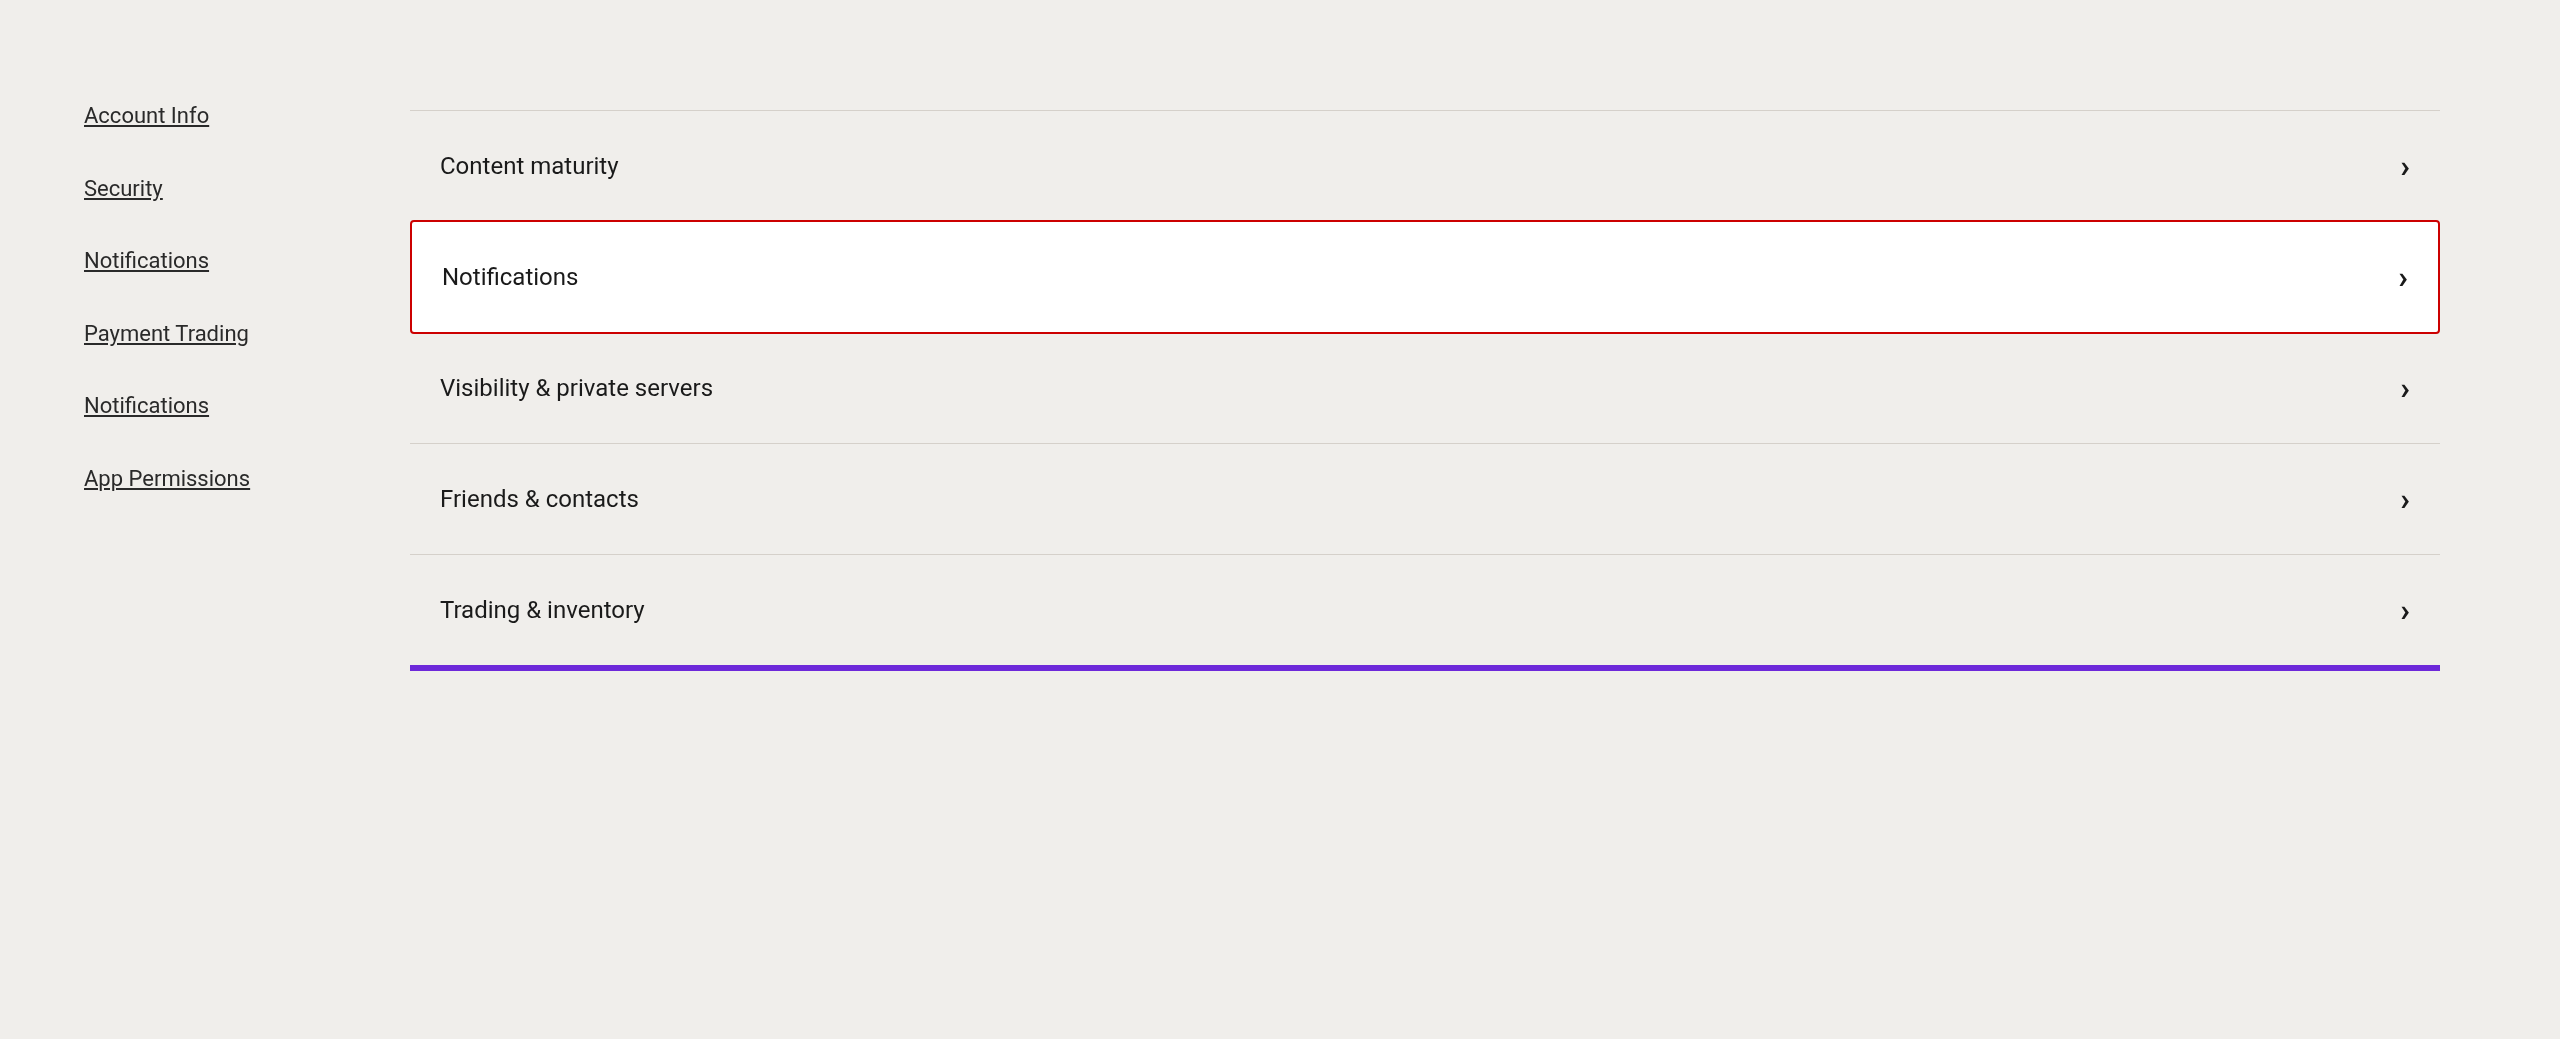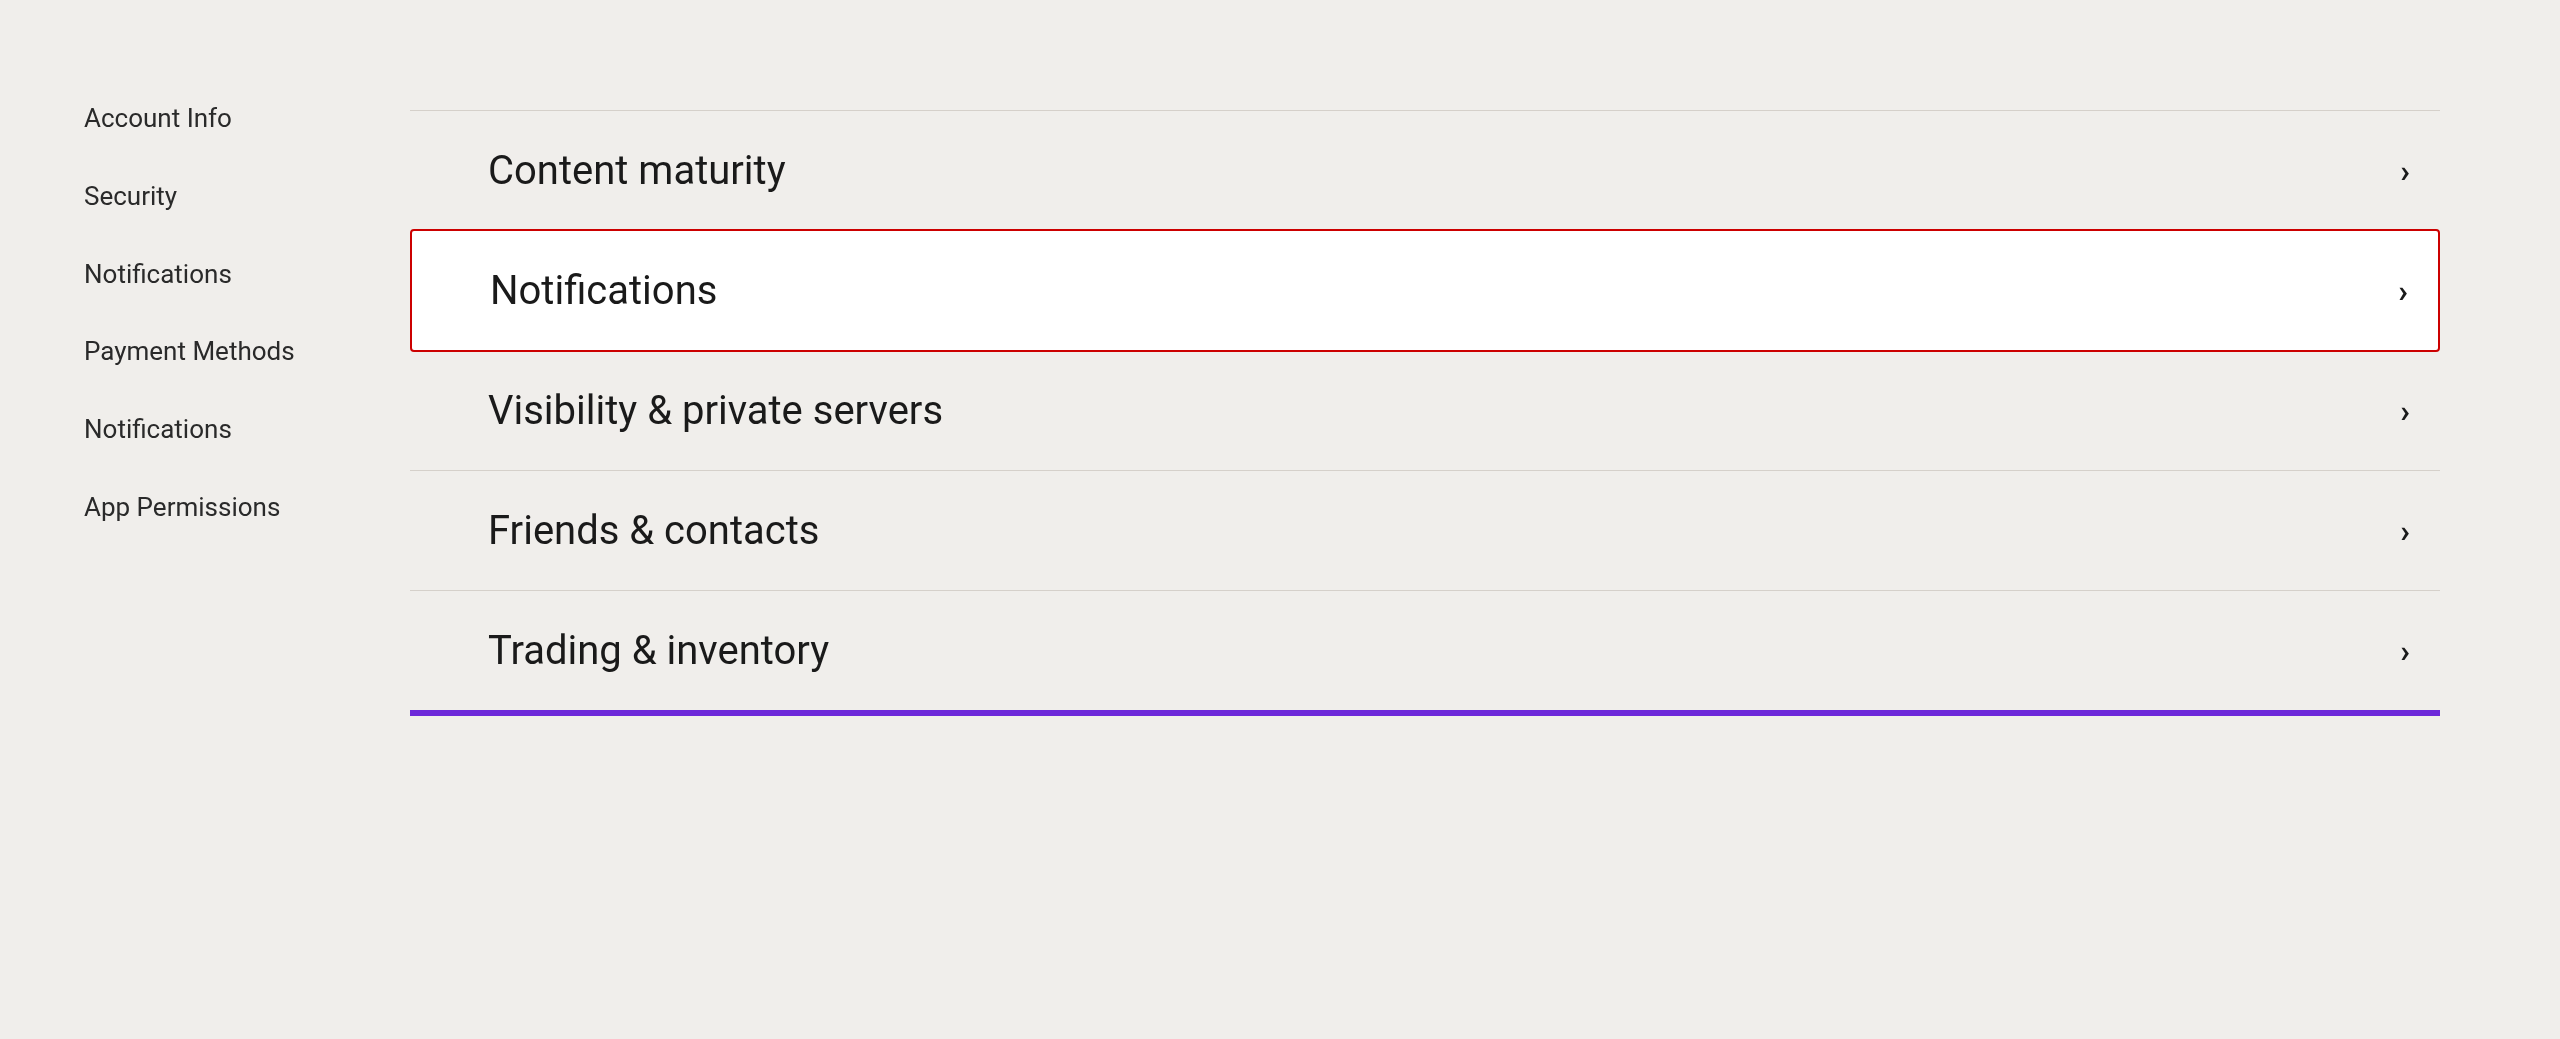--- a/index.html
+++ b/index.html
@@ -41,26 +41,27 @@
     .sidebar {
       width: 290px;
       flex-shrink: 0;
       display: flex;
       flex-direction: column;
       gap: 0;
     }
 
     .sidebar-item {
       padding: 22px 20px 22px 24px;
-      font-size: 26px;
+      font-size: 22px;
       color: #2a2a2a;
       cursor: pointer;
       border-radius: 4px;
       line-height: 1.3;
       position: relative;
+      text-decoration: underline;
     }
 
     .sidebar-item.active {
       border-left: 4px solid #1a1a1a;
       padding-left: 20px;
       font-weight: 500;
     }
 
     
     .main-content {
@@ -96,24 +97,23 @@
     }
 
     .menu-item.highlighted {
       border: 2px solid #cc0000;
       border-radius: 4px;
       background: white;
       margin: -1px 0;
     }
 
     .menu-item-label {
-      font-size: 40px;
+      font-size: 24px;
       color: #1a1a1a;
       font-weight: 400;
-      margin-left: 48px;
     }
 
     .chevron-icon {
       font-size: 32px;
       color: #1a1a1a;
       font-weight: 700;
     }
 
     .menu-item:last-child {
       border-bottom: 6px solid #6d28d9;
@@ -129,21 +129,21 @@
 <div class="page-container">
   <h1 class="page-title"></h1>
 
   <div class="content-area">
 
     <nav class="sidebar">
 
     <div class="sidebar-item">Account Info</div>
         <div class="sidebar-item">Security</div>
         <div class="sidebar-item">Notifications</div>
-        <div class="sidebar-item">Payment Methods</div>
+        <div class="sidebar-item">Payment Trading</div>
         <div class="sidebar-item">Notifications</div>
         <div class="sidebar-item">App Permissions</div>
       </nav>
 
     <main class="main-content">
       <h2 class="section-title"></h2>
       <div class="menu-list">
 
       <div class="menu-item">
             <span class="menu-item-label">Content maturity</span>

